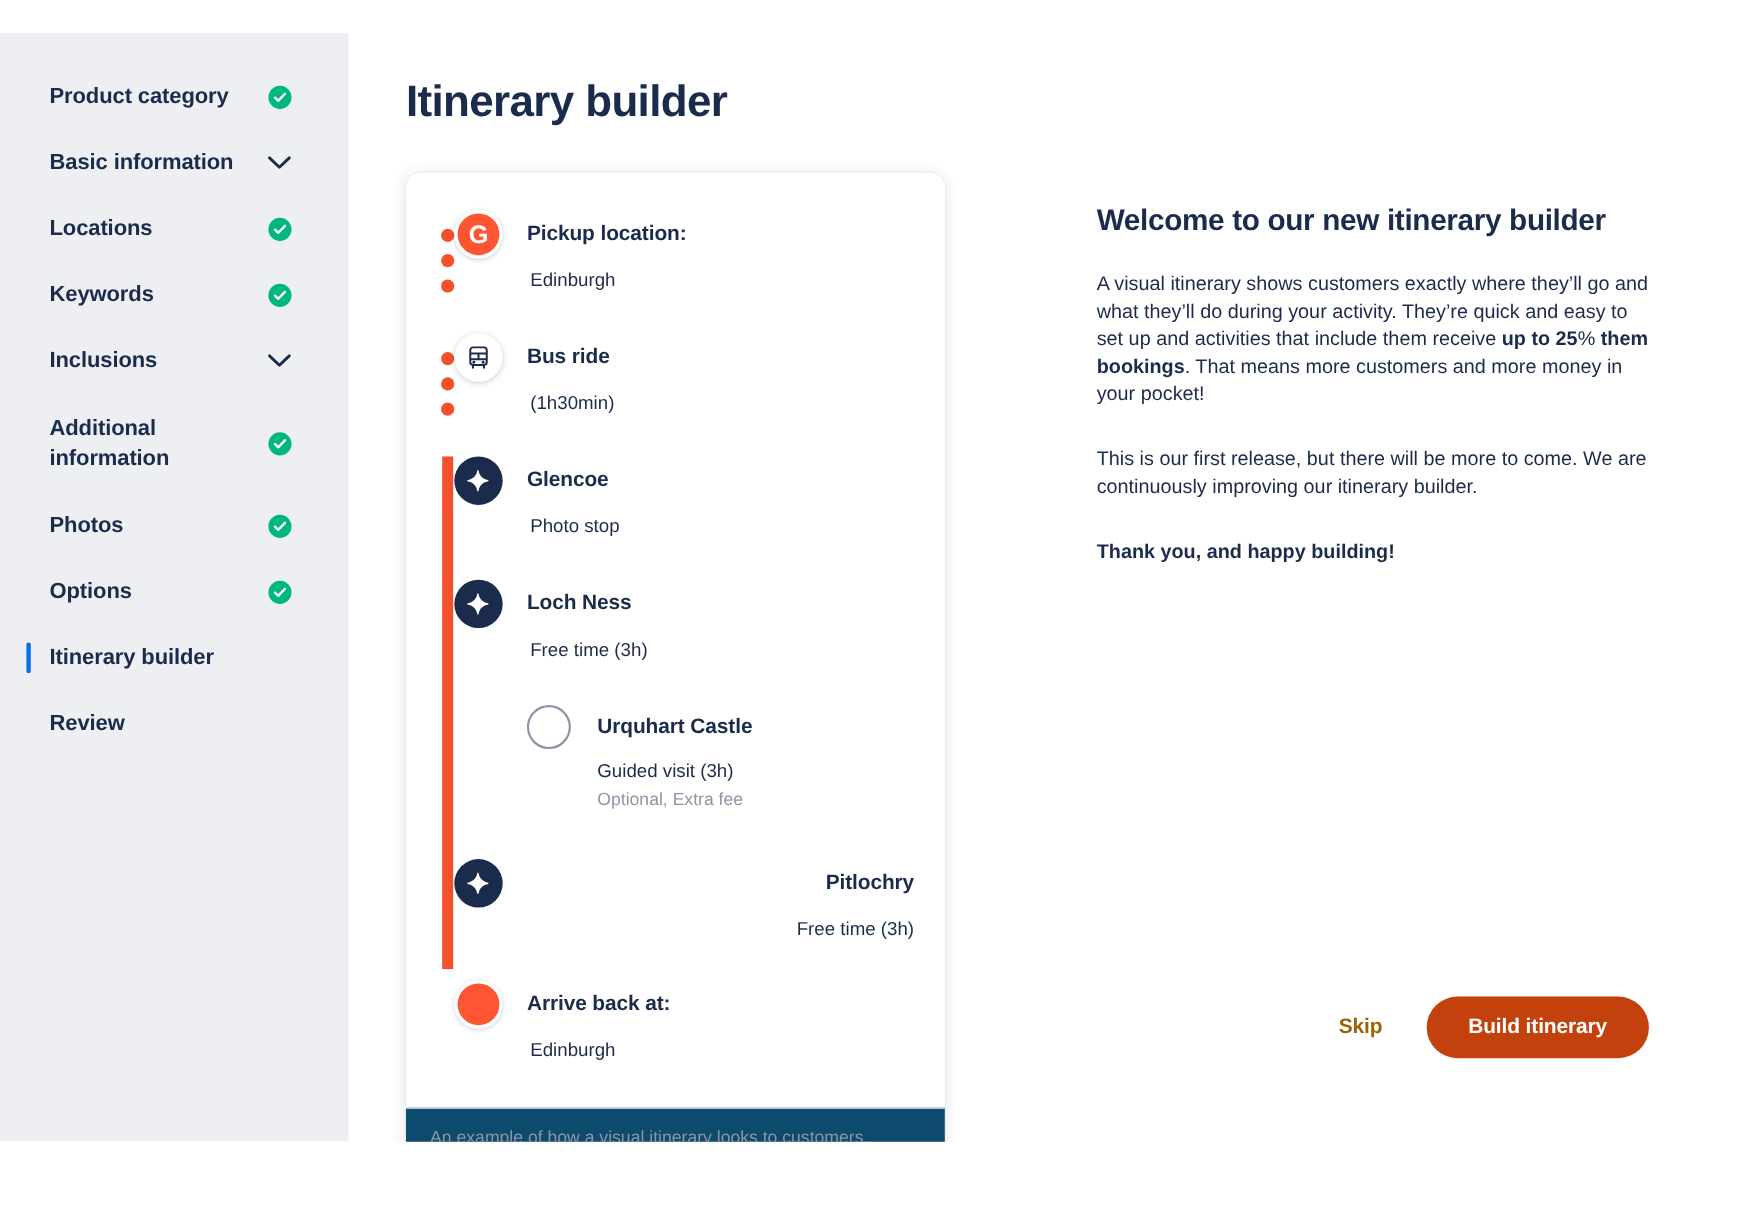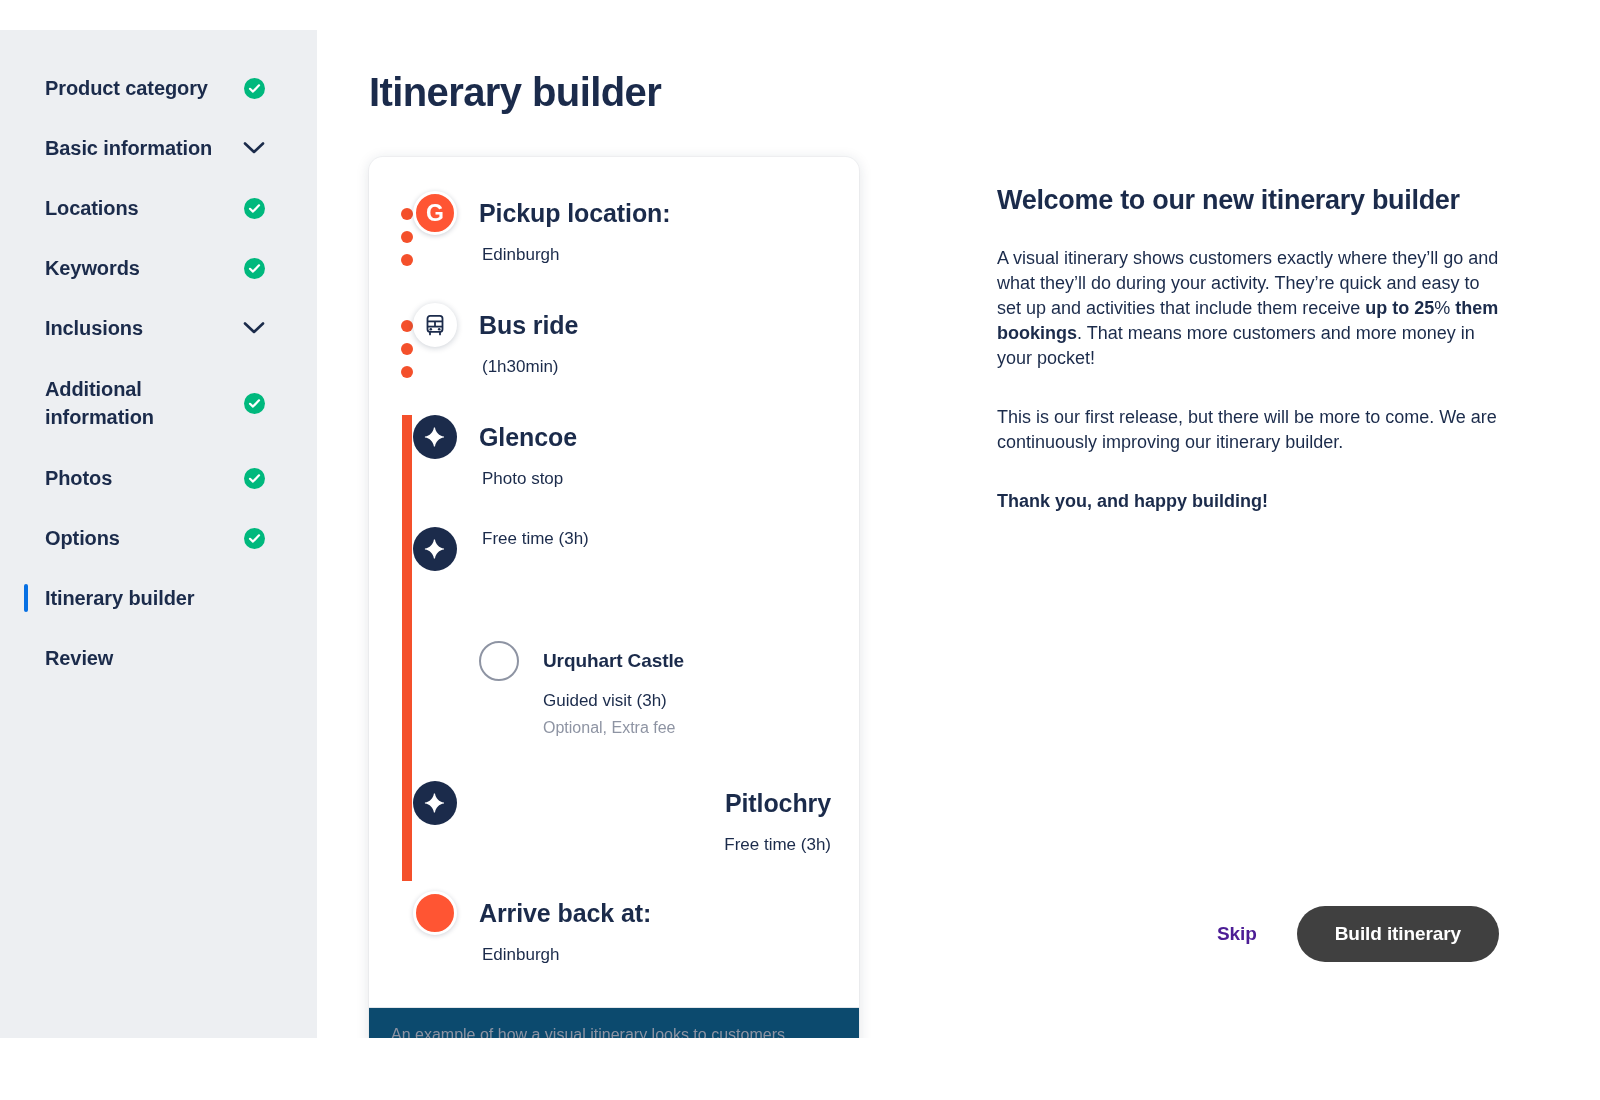--- a/index.html
+++ b/index.html
@@ -159,21 +159,21 @@
   .marker.hollow {
     background: #ffffff;
     border: 2px solid #8e94a3;
     width: 40px;
     height: 40px;
     left: 82px;
     box-shadow: none;
   }
 
   .step-title {
-    font-size: 25px;
+    font-size: 19px;
     font-weight: bold;
     color: #1b2b4b;
     line-height: 44px;
     letter-spacing: -0.1px;
   }
   .step-sub {
     font-size: 17px;
     color: #1b2b4b;
     line-height: 24px;
     margin-top: 8px;
@@ -257,33 +257,33 @@
     position: absolute;
     right: 56px;
     bottom: 76px;
     display: flex;
     align-items: center;
     gap: 26px;
   }
   .skip-btn {
     font-size: 19px;
     font-weight: bold;
-    color: #4c1d95;
+    color: #a16207;
     background: none;
     border: none;
     cursor: pointer;
     font-family: inherit;
     padding: 10px 14px;
     letter-spacing: -0.1px;
   }
   .build-btn {
     font-size: 19px;
     font-weight: bold;
     color: #ffffff;
-    background: #404040;
+    background: #c2410c;
     border: none;
     border-radius: 30px;
     padding: 17px 38px;
     cursor: pointer;
     font-family: inherit;
     letter-spacing: -0.1px;
   }
 </style>
 </head>
 <body>
@@ -443,20 +443,21 @@
             <div class="step-title">Glencoe</div>
             <div class="step-sub">Photo stop</div>
           </div>
 
           <div class="step" style="min-height:78px; margin-top:34px;">
             <span class="marker star">
               <svg width="22" height="22" viewBox="0 0 24 24">
                   <path d="M12 1.6c.6 5.2 4.6 9.2 9.8 9.8v1.2c-5.2.6-9.2 4.6-9.8 9.8h-1.2c-.6-5.2-4.6-9.2-9.8-9.8v-1.2c5.2-.6 9.2-4.6 9.8-9.8z" fill="#ffffff"></path>
                 </svg>
             </span>
+            <div class="step-title">Loch Ness</div>
             <div class="step-sub">Free time (3h)</div>
           </div>
 
           <div class="sub-step">
             <span class="marker hollow"></span>
             <div class="step-title">Urquhart Castle</div>
             <div class="step-sub">Guided visit (3h)</div>
             <div class="step-note">Optional, Extra fee</div>
           </div>
 

